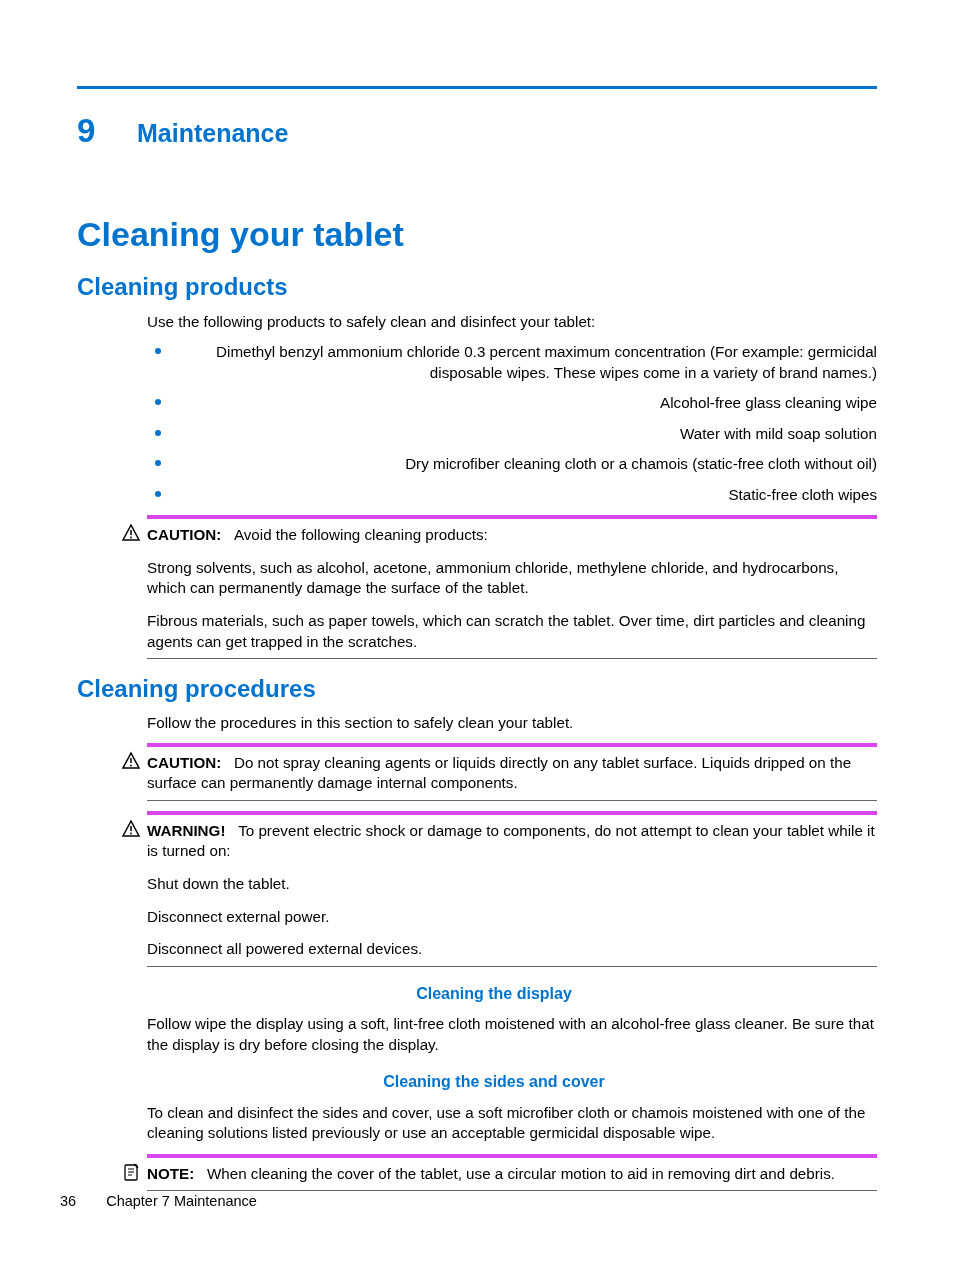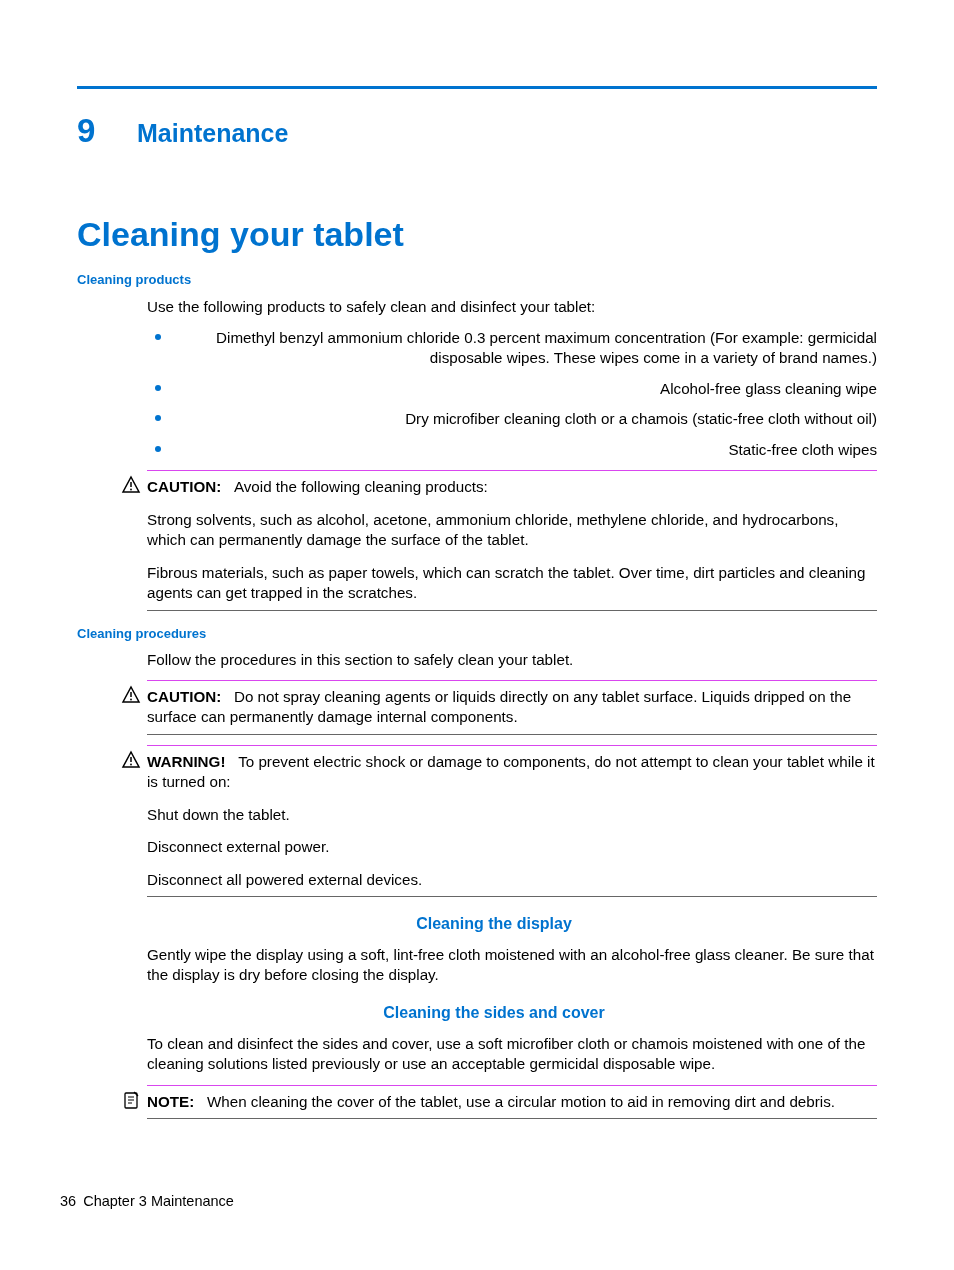--- a/index.html
+++ b/index.html
@@ -36,21 +36,21 @@
     font-size: 25px;
   }
   .h2 {
     color: #0073cf;
     font-size: 34px;
     font-weight: bold;
     margin-bottom: 14px;
   }
   .h3 {
     color: #0073cf;
-    font-size: 13px;
+    font-size: 24px;
     font-weight: bold;
     margin-top: 14px;
     margin-bottom: 8px;
   }
   .h4 {
     color: #0073cf;
     font-size: 16px;
     font-weight: bold;
     margin-top: 16px;
     margin-bottom: 10px;
@@ -80,21 +80,21 @@
     left: 8px;
     top: 6px;
     width: 6px;
     height: 6px;
     background: #0073cf;
     border-radius: 50%;
   }
   .callout {
     margin-left: 70px;
     margin-right: 0;
-    border-top: 1px solid #d946ef;
+    border-top: 4px solid #d946ef;
     border-bottom: 1px solid #666;
     padding: 6px 0 6px 0;
     position: relative;
     margin-top: 6px;
     margin-bottom: 10px;
   }
   .callout .icon {
     position: absolute;
     left: -26px;
     top: 4px;
@@ -108,41 +108,42 @@
   .callout .label {
     font-weight: bold;
   }
   .italic { }
   .footer {
     position: absolute;
     left: 60px;
     bottom: 58px;
     font-size: 14.5px;
   }
-  .footer .pagenum { margin-right: 3px; }
+  .footer .pagenum { margin-right: 26px; }
 </style>
 </head>
 <body>
 
 <div class="page">
   <div class="top-rule"></div>
 
   <div class="chapter-row">
     <div class="chapter-num">9</div>
     <div class="chapter-title">Maintenance</div>
   </div>
 
   <div class="h2">Cleaning your tablet</div>
 
   <div class="h3">Cleaning products</div>
   <p class="para">Use the following products to safely clean and disinfect your tablet:</p>
 
   <ul class="products">
     <li>Dimethyl benzyl ammonium chloride 0.3 percent maximum concentration (For example: germicidal disposable wipes. These wipes come in a variety of brand names.)</li>
     <li>Alcohol-free glass cleaning wipe</li>
+    <li>Water with mild soap solution</li>
     <li>Dry microfiber cleaning cloth or a chamois (static-free cloth without oil)</li>
     <li>Static-free cloth wipes</li>
   </ul>
 
   <div class="callout">
     <span class="icon">
       <svg viewBox="0 0 20 20">
           <path d="M10 2 L18 17 L2 17 Z" fill="none" stroke="#000" stroke-width="1.5"></path>
           <line x1="10" y1="7" x2="10" y2="12" stroke="#000" stroke-width="1.5"></line>
           <circle cx="10" cy="14.5" r="0.9" fill="#000"></circle>
@@ -176,21 +177,21 @@
         </svg>
     </span>
     <p><span class="label">WARNING!</span>&nbsp;&nbsp;&nbsp;<span>To prevent electric shock or damage to components, do not attempt to clean your tablet while it is turned on:</span></p>
     <p>Shut down the tablet.</p>
     <p>Disconnect external power.</p>
     <p>Disconnect all powered external devices.</p>
   </div>
 
   <div class="h4 indent-h4">Cleaning the display</div>
   <p class="para">
-    <span>Gently wipe the display using a soft, lint-free cloth moistened with an </span><span class="italic">alcohol-free</span><span> glass cleaner. Be sure that the display is dry before closing the display.</span>
+    <span>Follow wipe the display using a soft, lint-free cloth moistened with an </span><span class="italic">alcohol-free</span><span> glass cleaner. Be sure that the display is dry before closing the display.</span>
   </p>
 
   <div class="h4 indent-h4">Cleaning the sides and cover</div>
   <p class="para">To clean and disinfect the sides and cover, use a soft microfiber cloth or chamois moistened with one of the cleaning solutions listed previously or use an acceptable germicidal disposable wipe.</p>
 
   <div class="callout">
     <span class="icon">
       <svg viewBox="0 0 20 20">
           <rect x="4" y="3" width="12" height="15" rx="1" fill="none" stroke="#000" stroke-width="1.3"></rect>
           <line x1="7" y1="7" x2="13" y2="7" stroke="#000" stroke-width="1"></line>
@@ -199,14 +200,14 @@
           <path d="M13 2 L17 6" stroke="#000" stroke-width="1.3"></path>
         </svg>
     </span>
     <p><span class="label">NOTE:</span>&nbsp;&nbsp;&nbsp;<span>When cleaning the cover of the tablet, use a circular motion to aid in removing dirt and debris.</span></p>
   </div>
 
 </div>
 
 <div class="footer">
   <span class="pagenum">36</span>
-  <span>Chapter 3   Maintenance</span>
+  <span>Chapter 7   Maintenance</span>
 </div>
 
 </body></html>

